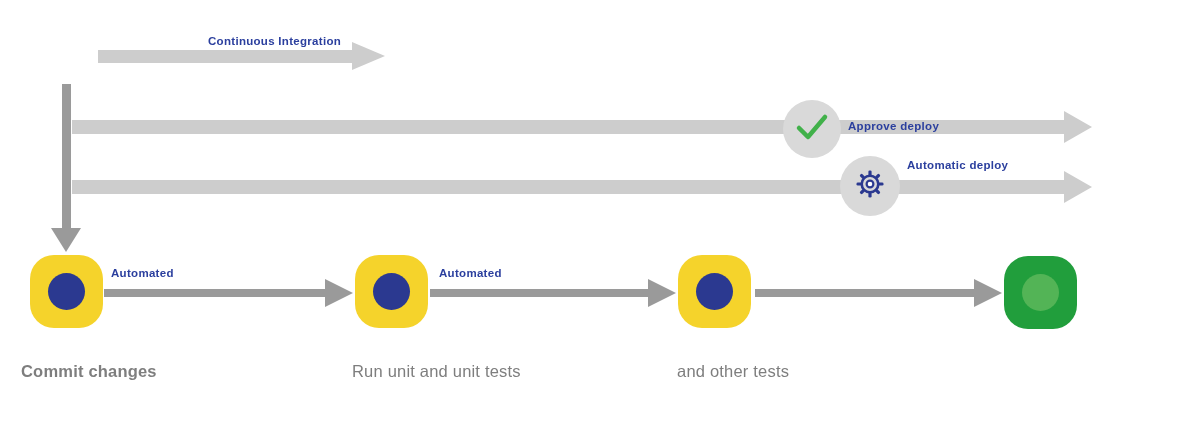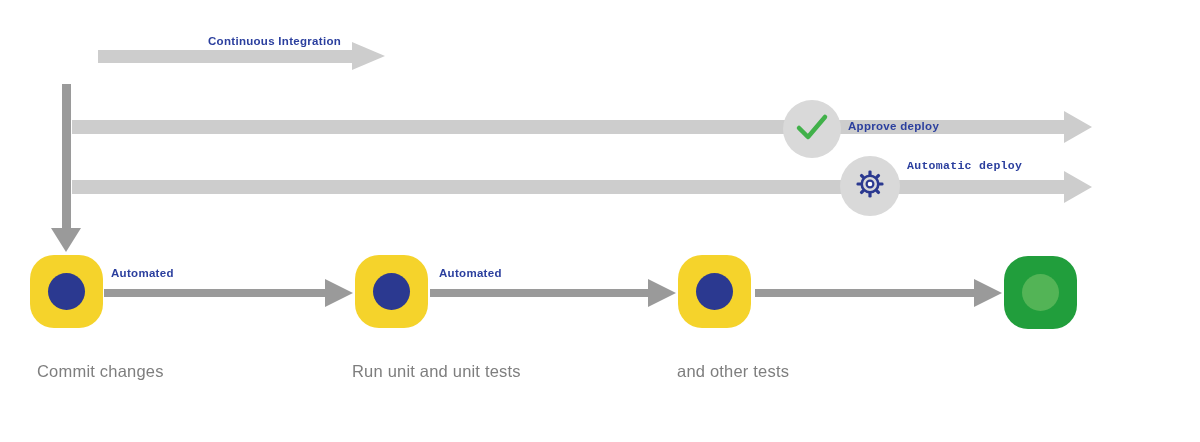--- a/index.html
+++ b/index.html
@@ -97,21 +97,21 @@
           <rect x="14.4" y="2.5" width="3.2" height="5.4" rx="1.3" transform="rotate(180 16 16)"></rect>
           <rect x="14.4" y="2.5" width="3.2" height="5.4" rx="1.3" transform="rotate(225 16 16)"></rect>
           <rect x="14.4" y="2.5" width="3.2" height="5.4" rx="1.3" transform="rotate(270 16 16)"></rect>
           <rect x="14.4" y="2.5" width="3.2" height="5.4" rx="1.3" transform="rotate(315 16 16)"></rect>
         </g>
         <circle cx="16" cy="16" r="8.3" fill="none" stroke="#2b3990" stroke-width="2.6"></circle>
         <circle cx="16" cy="16" r="3.4" fill="#ffffff" stroke="#2b3990" stroke-width="2.2"></circle>
       </svg>
     </span>
   </div>
-  <div class="blabel" style="left:907px;top:159px;font-family:Liberation Mono, monospace;">Automatic deploy</div>
+  <div class="blabel" style="left:907px;top:159px;">Automatic deploy</div>
 
   <div class="abody dark" style="left:104px;top:289px;width:221px;height:8px;"></div>
   <div class="ahead right dark" style="left:325px;top:279px;"></div>
   <div class="blabel" style="left:111px;top:267px;">Automated</div>
 
   <div class="abody dark" style="left:430px;top:289px;width:218px;height:8px;"></div>
   <div class="ahead right dark" style="left:648px;top:279px;"></div>
   <div class="blabel" style="left:439px;top:267px;">Automated</div>
 
   <div class="abody dark" style="left:755px;top:289px;width:219px;height:8px;"></div>
@@ -123,21 +123,21 @@
   <div class="node yellow" style="left:355px;top:255px;">
     <div class="dot"></div>
   </div>
   <div class="node yellow" style="left:678px;top:255px;">
     <div class="dot"></div>
   </div>
   <div class="node green" style="left:1004px;top:256px;">
     <div class="dot"></div>
   </div>
 
-  <div class="caption" style="left:37px;top:362px;">
+  <div class="caption" style="left:21px;top:362px;font-weight:bold;">
     <div>Commit changes</div>
   </div>
   <div class="caption" style="left:352px;top:362px;">
     <div>Run unit and unit tests</div>
   </div>
   <div class="caption" style="left:677px;top:362px;">
     <div>and other tests</div>
   </div>
 
 </div>

